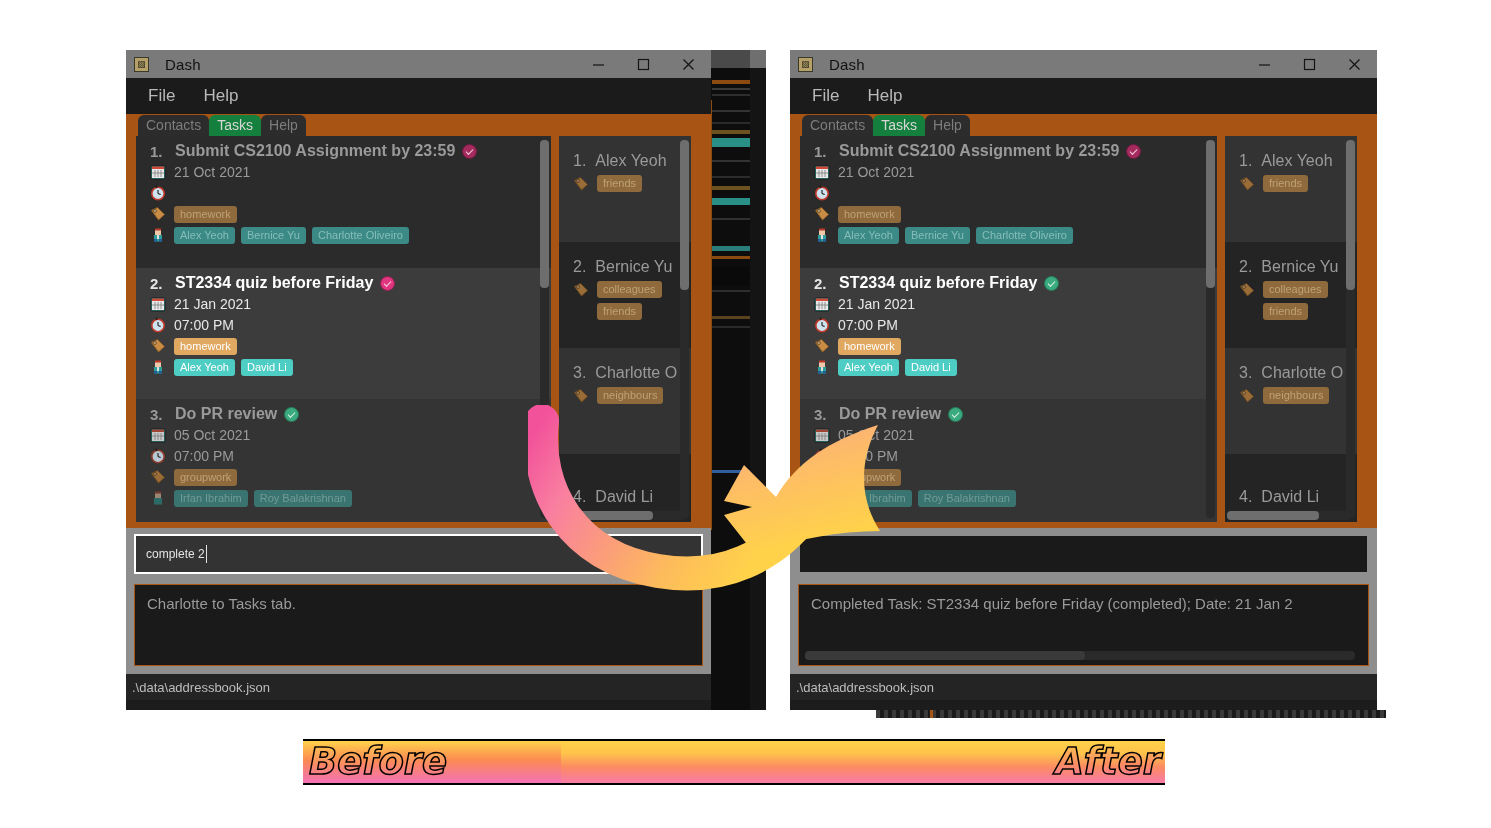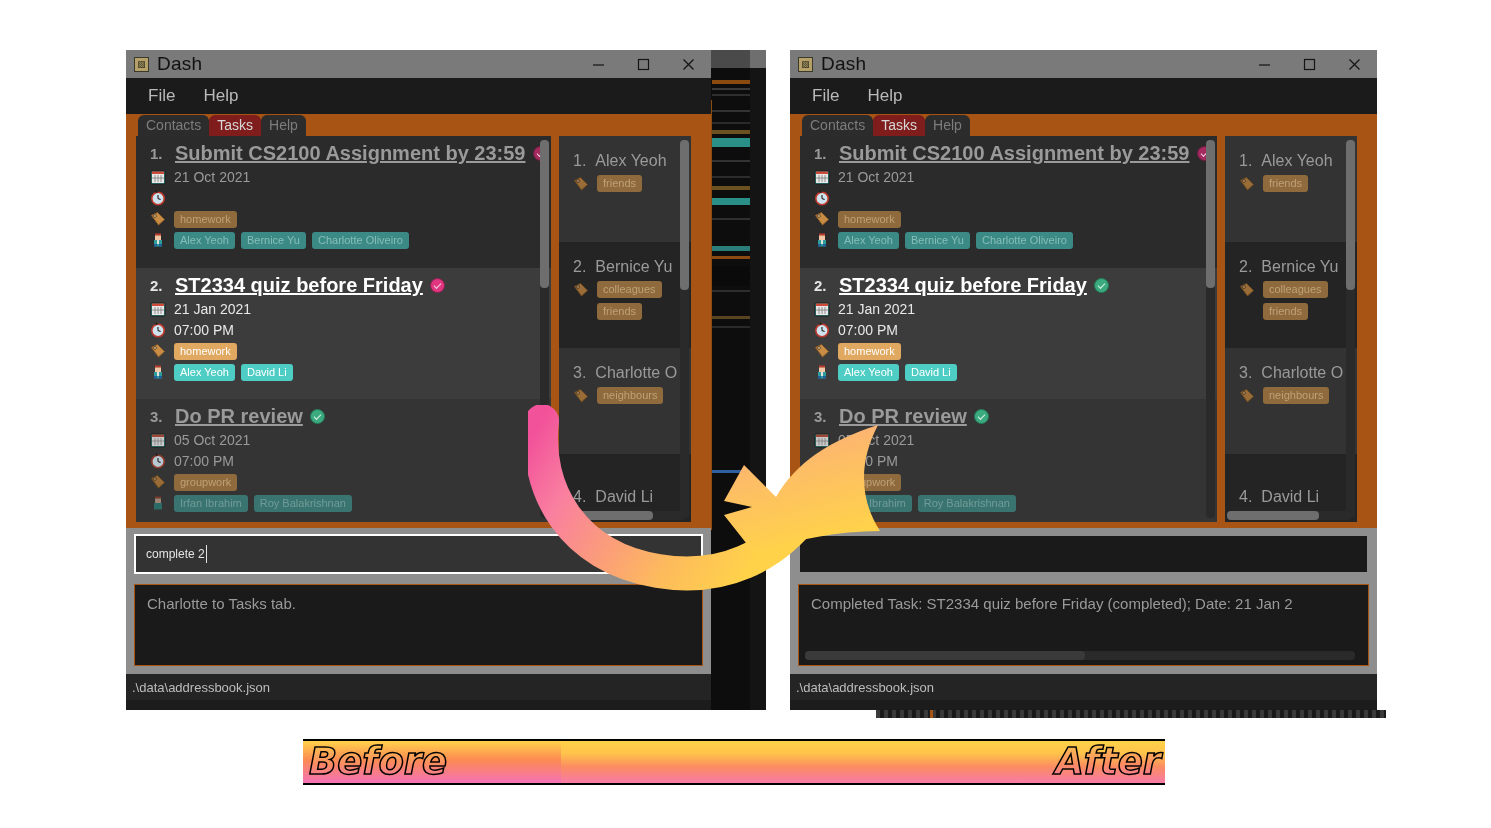--- a/index.html
+++ b/index.html
@@ -15,49 +15,49 @@
   .window { position: absolute; background: #1c1c1c; overflow: hidden; }
   .titlebar {
     height: 28px; background: #7a7a7a; display: flex; align-items: center;
     padding-left: 8px; position: relative;
   }
   .app-icon {
     width: 15px; height: 15px; background: #b5a06a;
     border: 1px solid #3a3a2a; display: flex; align-items: center;
     justify-content: center; font-size: 9px; color: #2a2a1a; line-height: 1;
   }
-  .title-text { font-size: 19px; color: #111; margin-left: 8px; letter-spacing: .2px; }
+  .title-text { font-size: 15px; color: #111; margin-left: 16px; letter-spacing: .2px; }
   .winbtns { position: absolute; right: 0; top: 0; height: 28px; display: flex; }
   .winbtn {
     width: 45px; height: 28px; display: flex; align-items: center;
     justify-content: center; color: #141414;
   }
   .winbtn svg { display: block; }
 
   .menubar { height: 36px; background: #1b1b1b; display: flex; align-items: center; padding-left: 22px; }
   .menuitem { font-size: 17px; color: #b9b9b9; margin-right: 28px; }
 
   .tabstrip { background: #a85414; padding: 0 0 0 12px; display: flex; align-items: flex-end; height: 22px; }
   .tab {
     font-size: 14px; padding: 3px 8px 3px 8px; border-radius: 6px 6px 0 0;
     color: #7d7d7d; background: #2c2c2c; line-height: 15px;
   }
-  .tab.active { color: #d8d8d8; background: #7f1d1d; }
+  .tab.active { color: #d8d8d8; background: #15803d; }
 
   .content-area { background: #a85414; padding: 0 10px 0 10px; display: flex; gap: 8px; }
 
   
   .listpanel { position: relative; background: #1f1f1f; overflow: hidden; }
   .task-card { padding: 6px 0 6px 14px; position: relative; }
   .task-card.alt { background: #3c3c3c; }
   .task-card.dim { background: #2b2b2b; }
   .task-title-row { display: flex; align-items: center; gap: 7px; }
   .task-idx { font-size: 15px; font-weight: bold; color: #9a9a9a; min-width: 18px; }
   .task-idx.bright { color: #e6e6e6; }
-  .task-name { font-size: 20px; font-weight: bold; color: #9a9a9a; text-decoration: underline; }
+  .task-name { font-size: 16px; font-weight: bold; color: #9a9a9a; }
   .task-name.bright { color: #ffffff; }
   .status-dot { width: 15px; height: 15px; border-radius: 50%; display: inline-block; position: relative; }
   .status-dot.incomplete { background: #e0367f; border: 1px solid #8d1f4e; }
   .status-dot.incomplete.muted { background: #a52b5f; border-color: #6e1a3f; }
   .status-dot.complete { background: #3bab7f; border: 1px solid #257a59; }
   .status-dot::after {
     content: ""; position: absolute; left: 3px; top: 4px; width: 6px; height: 3px;
     border-left: 1.6px solid #f4d2e2; border-bottom: 1.6px solid #f4d2e2;
     transform: rotate(-45deg);
   }

